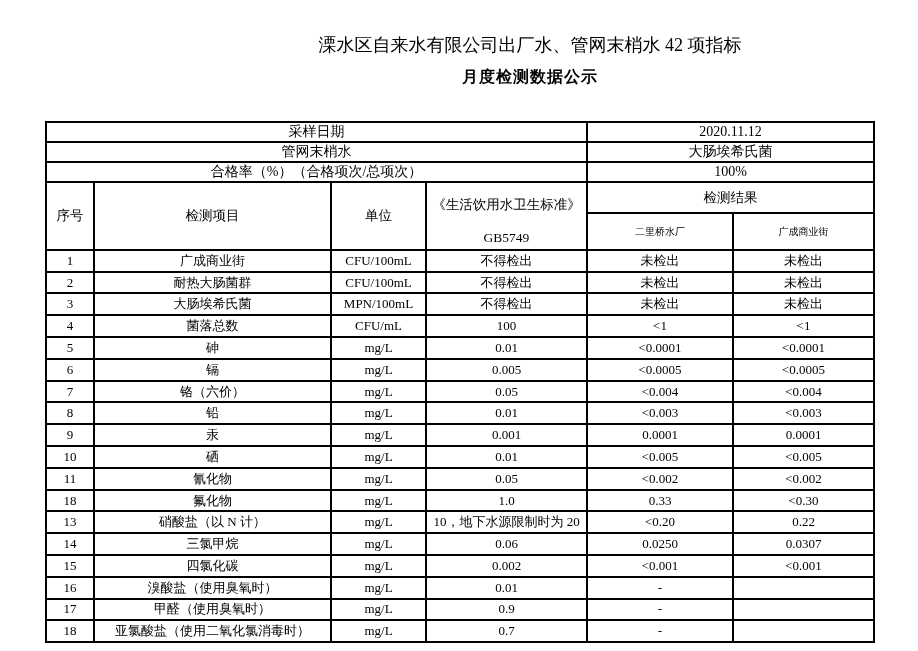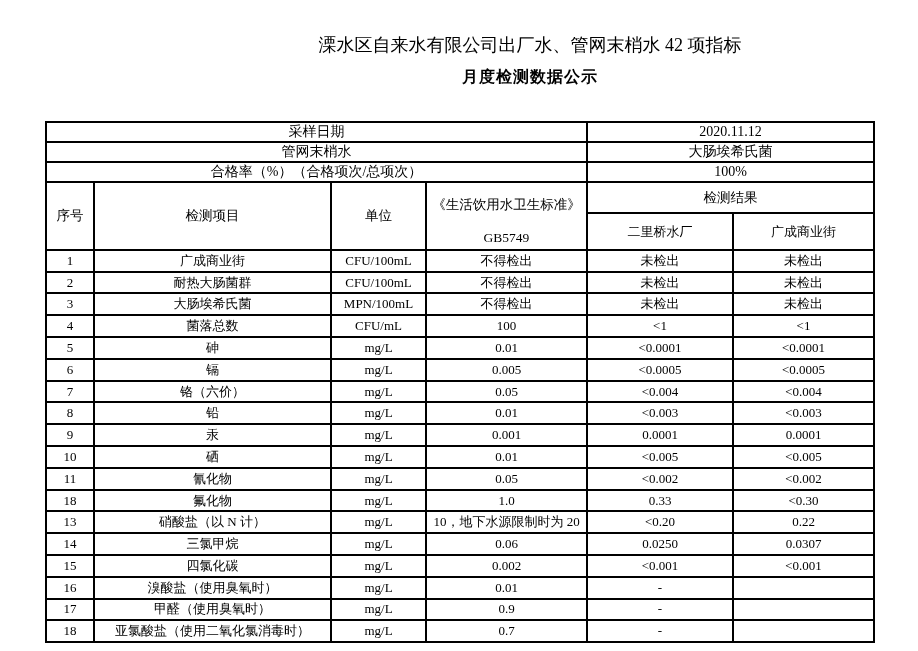--- a/index.html
+++ b/index.html
@@ -21,21 +21,21 @@
   }
   table.report td{
     border:2px solid #000;text-align:center;vertical-align:middle;
     padding:0;font-size:13px;white-space:nowrap;overflow:hidden;
   }
   tr.info{height:15px;}
   tr.info td{font-size:14px;}
   tr.h1{height:26px;}
   tr.h1 td{font-size:13.5px;}
   tr.h2{height:30px;}
-  tr.h2 td{font-size:13px;margin-top:6px;}
+  tr.h2 td{font-size:10px;margin-top:6px;}
   tr.dr{height:21.8px;}
   td.std2 div{line-height:1.55;margin-top:12px;}
   td.u{}
 </style>
 </head>
 <body>
 
 <div class="page">
   <div class="title">溧水区自来水有限公司出厂水、管网末梢水 42 项指标</div>
   <div class="subtitle">月度检测数据公示</div>

